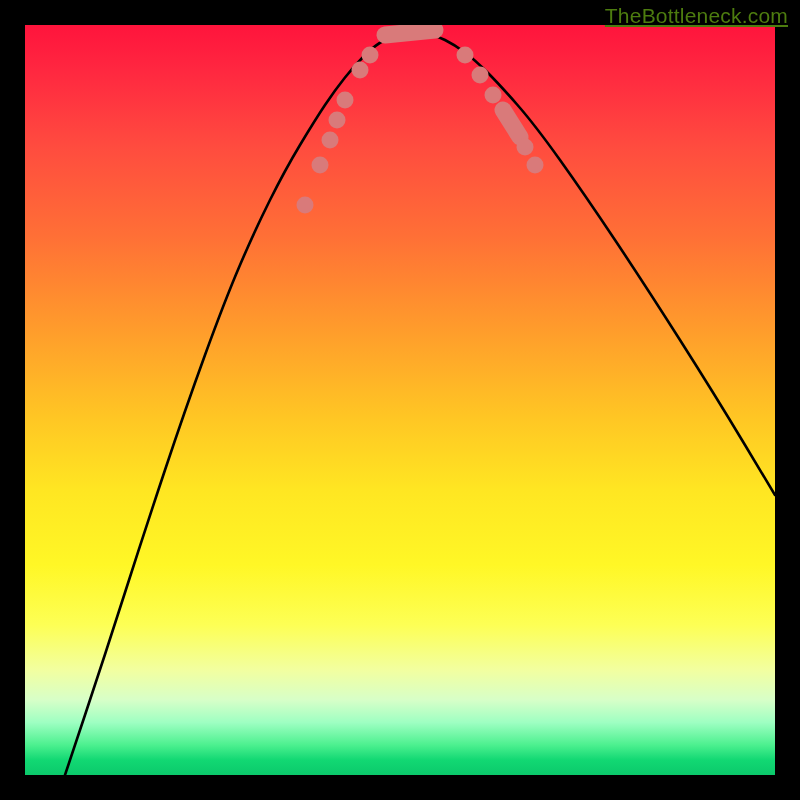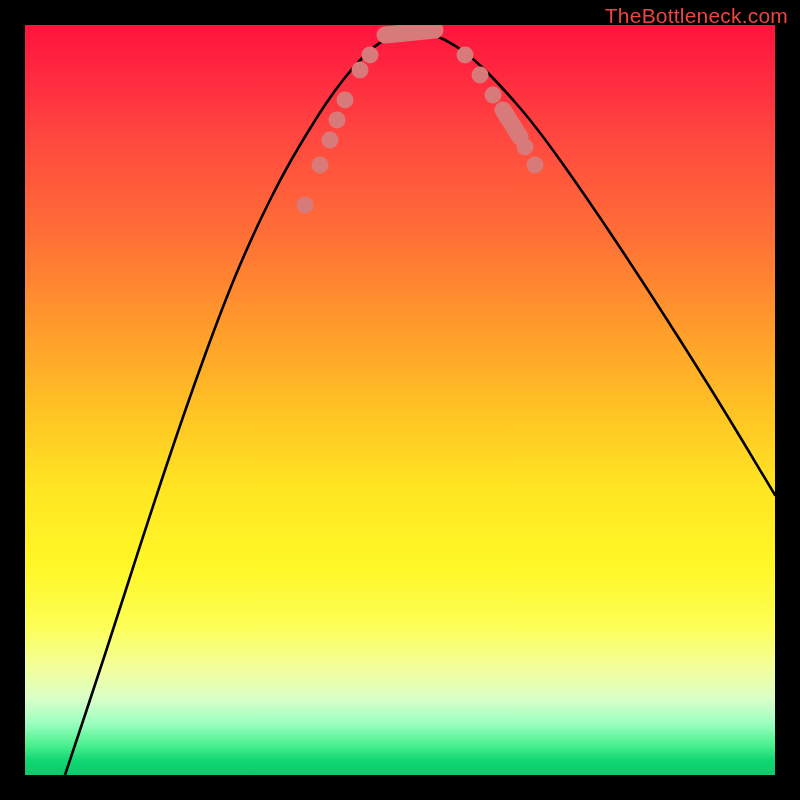--- a/index.html
+++ b/index.html
@@ -65,24 +65,25 @@
     stroke: none;
   }
   .pill {
     fill: #d97a7a;
     stroke: none;
   }
   .watermark {
     position: absolute;
     top: 4px;
     right: 12px;
-    color: #ef4444;
+    color: #4d7c0f;
     font-size: 21px;
     font-weight: 400;
     letter-spacing: 0.2px;
+    text-decoration: underline;
   }
 </style>
 </head>
 <body>
 
 <div class="frame">
   <div class="plot">
     <div class="gradient"></div>
     <svg class="curves" viewBox="0 0 750 750">
       <g>

